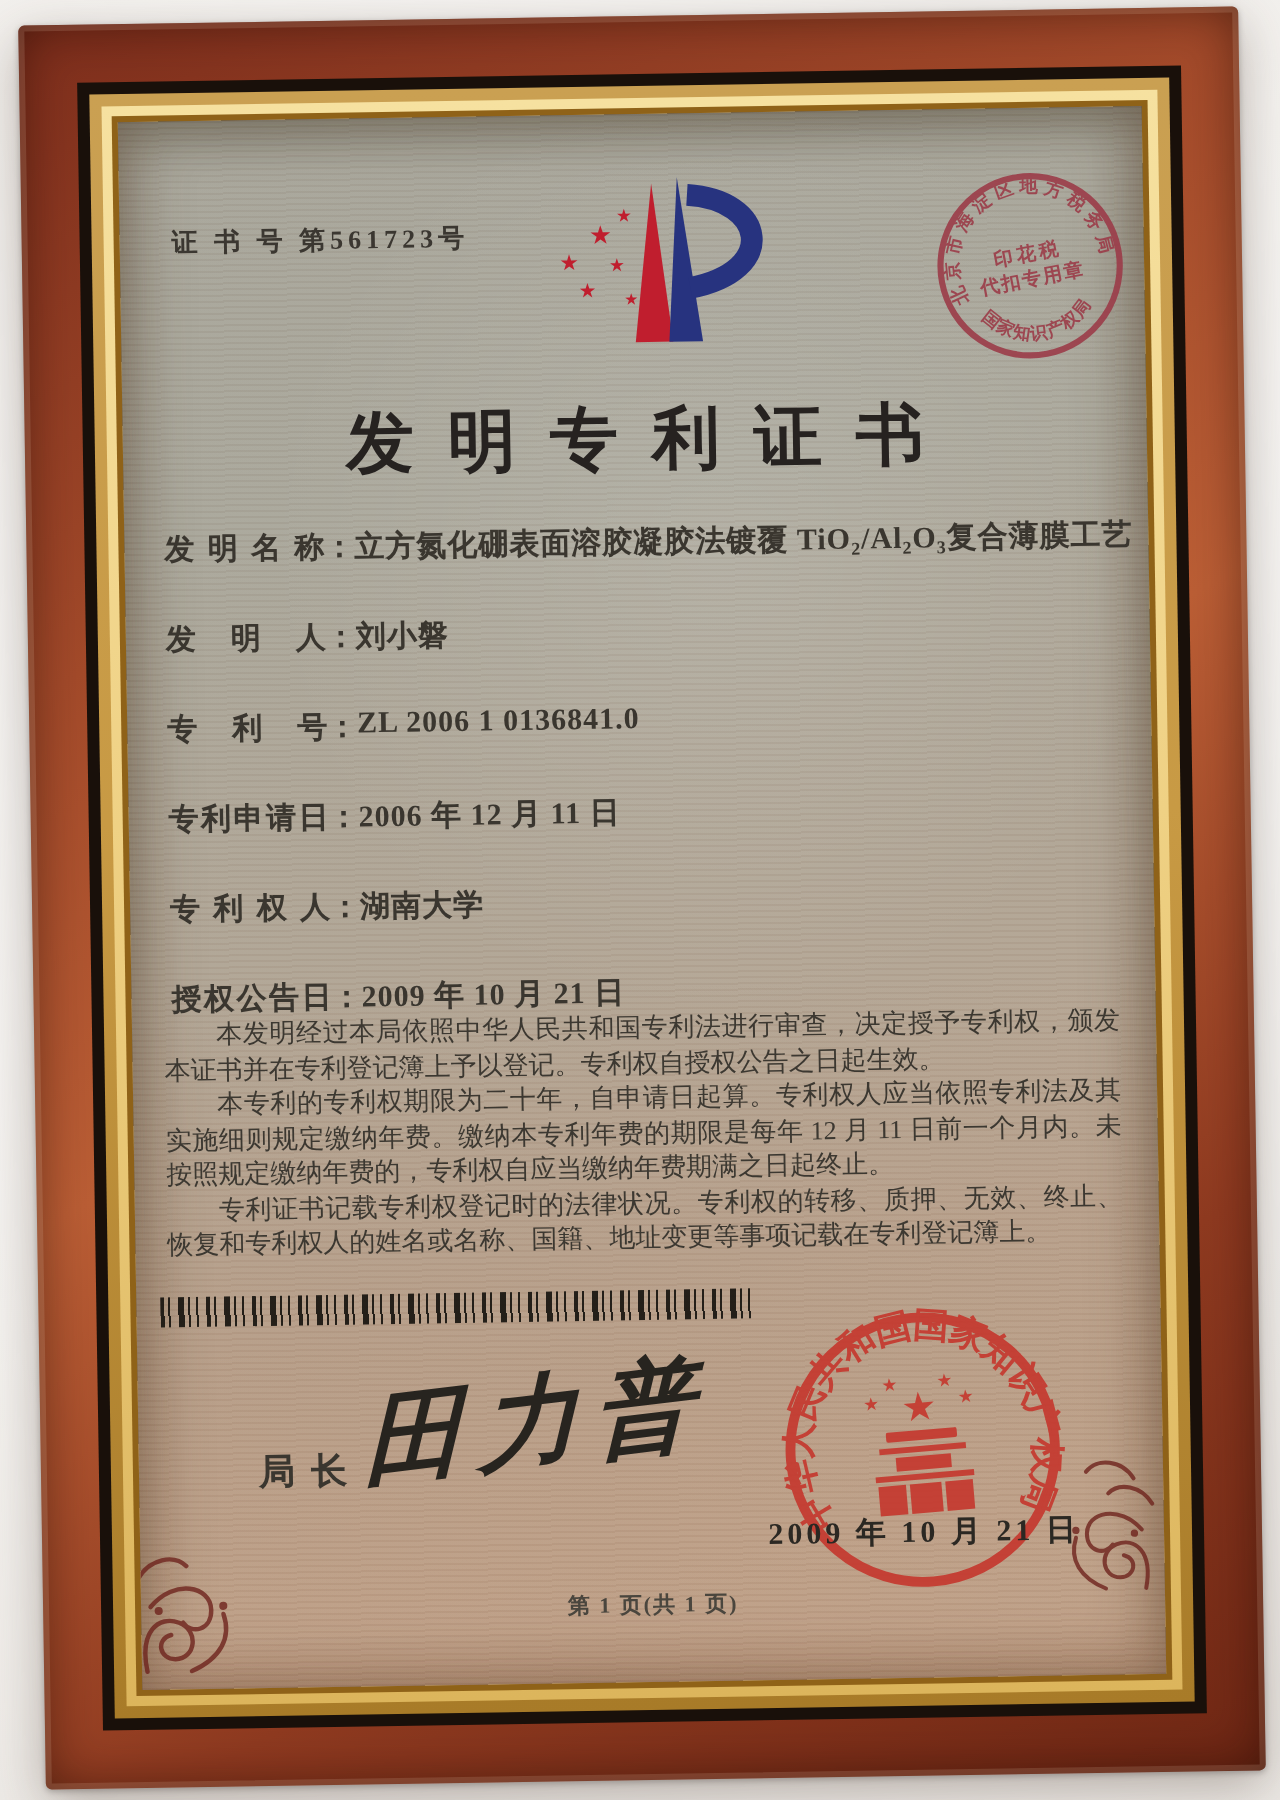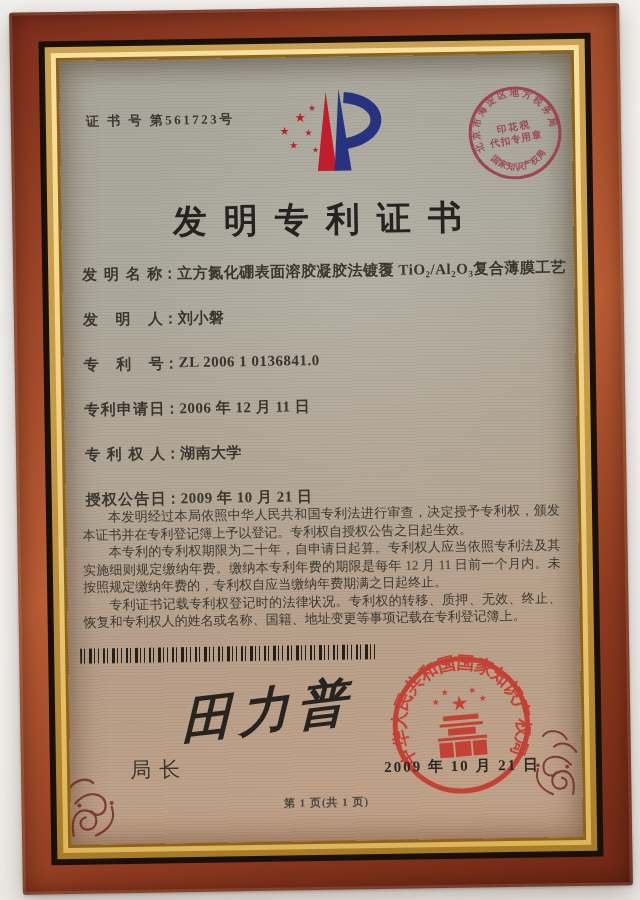--- a/index.html
+++ b/index.html
@@ -80,21 +80,21 @@
     position:absolute;left:12px;top:588px;width:296px;height:15px;
     background:repeating-linear-gradient(90deg,
       #17140f 0 2px,transparent 2px 4px,
       #17140f 4px 5px,transparent 5px 9px,
       #17140f 9px 12px,transparent 12px 14px,
       #17140f 14px 15px,transparent 15px 18px,
       #17140f 18px 19px,transparent 19px 23px);
     opacity:0.92;
   }
 
-  .sig-label{position:absolute;left:60px;top:696px;font-size:21px;letter-spacing:8px;color:#3a362f;font-weight:400;}
+  .sig-label{position:absolute;left:60px;top:664px;font-size:18px;letter-spacing:8px;color:#3a362f;font-weight:700;}
   .sig-name{
     position:absolute;left:112px;top:620px;
     font-size:50px;font-weight:bold;color:#27241f;letter-spacing:8px;
     transform:rotate(-6deg) skewX(-7deg);font-style:italic;
   }
 
   .seal{position:absolute;left:318px;top:596px;width:148px;height:148px;opacity:0.92;}
   .seal text{font-family:"Liberation Serif","DejaVu Serif",serif;}
   .seal-date{
     position:absolute;left:292px;top:702px;width:200px;text-align:center;z-index:3;

